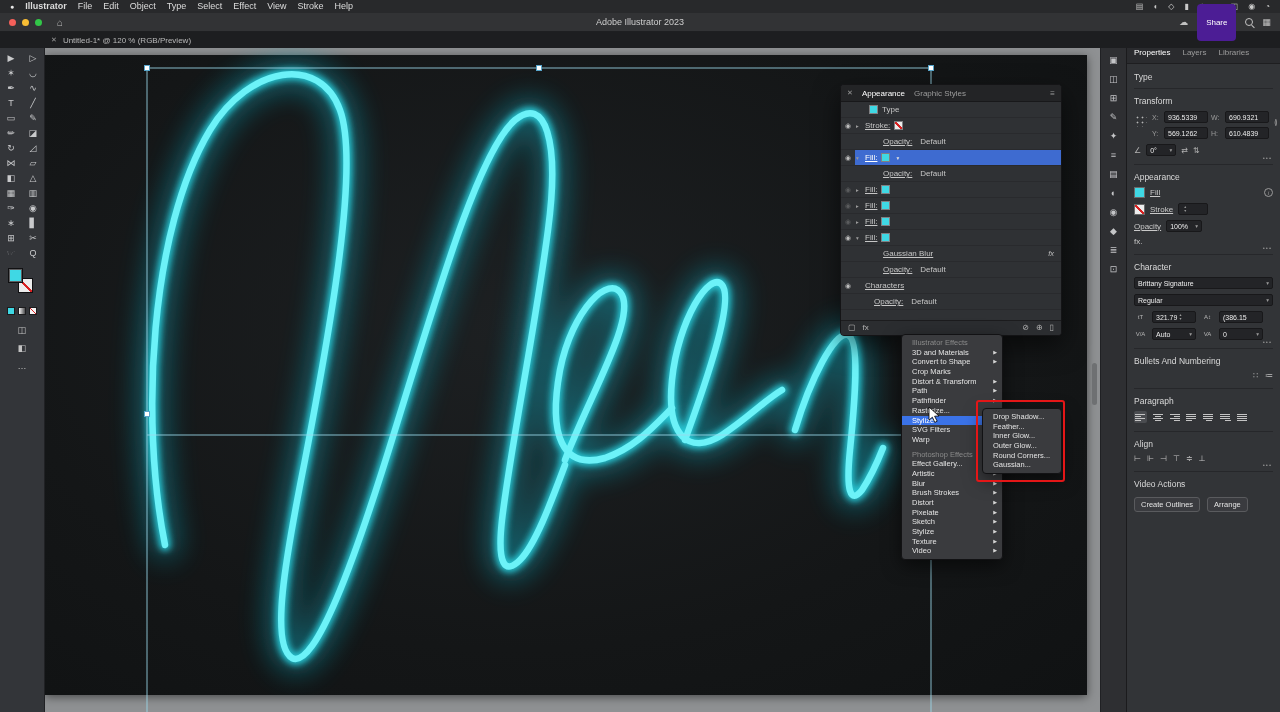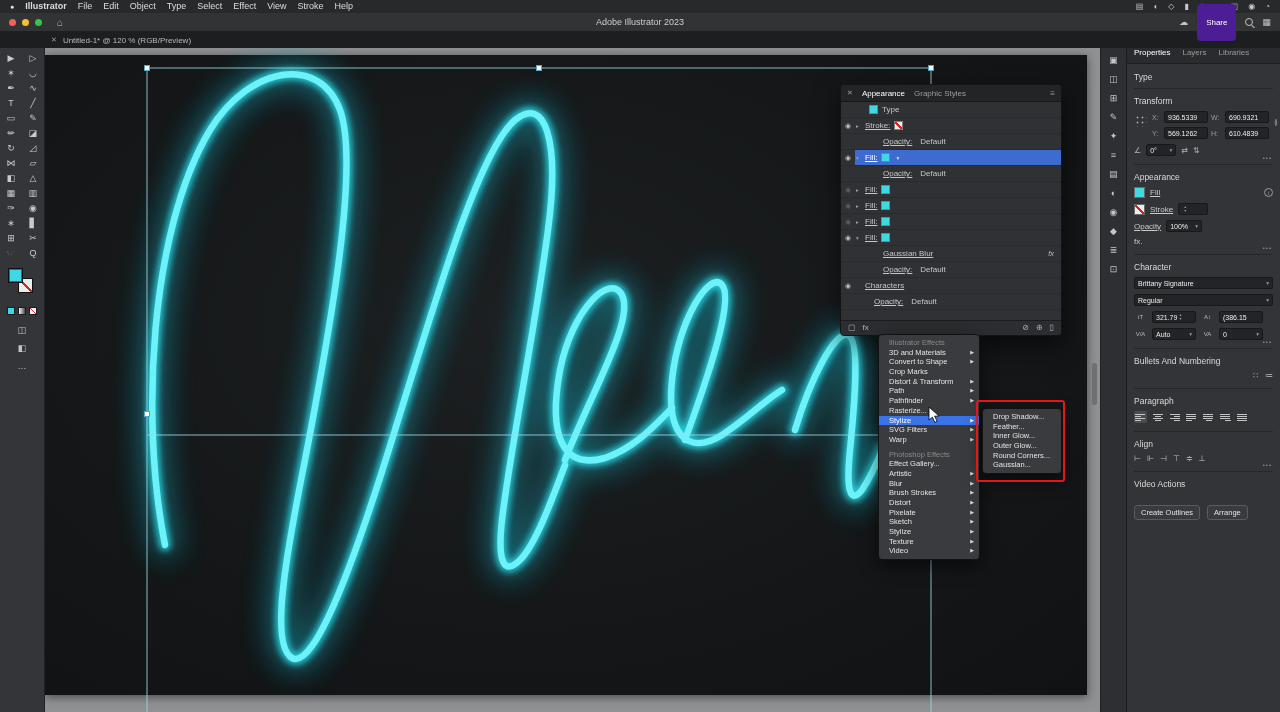--- a/index.html
+++ b/index.html
@@ -95,21 +95,21 @@
   .pa.active{background:#4a4c50}
   .pa0 i:nth-child(even){width:6px}
   .pa1{align-items:center}.pa1 i:nth-child(even){width:6px}
   .pa2{align-items:flex-end}.pa2 i:nth-child(even){width:6px}
   .pa3 i:nth-child(4){width:6px}
   .pa4 i:nth-child(4){width:6px;align-self:center}
   .pa5 i:nth-child(4){width:6px;align-self:flex-end}
   .bicons{display:flex;gap:7px;justify-content:flex-end;margin-top:2px;font-size:8px;color:#c0c0c0}
   .aicons{display:flex;gap:6px;align-items:center;font-size:8.5px;color:#c3c3c3}
   .aic{font-size:8px}
-  .qa-btns{display:flex;gap:7px;margin-top:16px}
+  .qa-btns{display:flex;gap:7px;margin-top:8px}
   .qa-btn{background:#3a3b3f;border:1px solid #5a5b5e;border-radius:3px;color:#e3e3e3;font-size:7.5px;padding:2px 6px;font-family:inherit;line-height:9px;white-space:nowrap}
 
   
   .apanel{position:absolute;left:840px;top:84px;width:222px;height:252px;background:#2f3134;border:1px solid #141416;border-radius:4px;box-shadow:0 10px 26px rgba(0,0,0,.55);z-index:10;overflow:hidden}
   .ahead{height:17px;background:#232426;display:flex;align-items:center;gap:9px;padding:0 6px;border-bottom:1px solid #18181a}
   .aclose{color:#9a9a9a;font-size:7px}
   .atab{font-size:8px;color:#9c9c9c}
   .atab.active{color:#fff}
   .amenu{margin-left:auto;color:#9a9a9a;font-size:8px}
   .ap-row{height:16px;display:flex;align-items:center;padding:0 7px 0 4px;border-bottom:1px solid #292a2d;font-size:8px;color:#c6c6c6}
@@ -122,21 +122,21 @@
   .sw9{width:9px;height:9px;border:1px solid #808083;margin:0 4px;flex:0 0 auto;display:inline-block}
   .sw9.cyan{background:#3fd8e4}
   .sw9.none{background:#ececec;background-image:linear-gradient(45deg,transparent 42%,#d92222 42%,#d92222 58%,transparent 58%)}
   .ap-row .dd{font-size:5.5px;color:#e0e0e0;margin-left:2px}
   .ap-row .fxr{margin-left:auto;font-style:italic;font-size:7.5px;color:#bbb}
   .ap-foot{position:absolute;bottom:0;left:0;right:0;height:15px;border-top:1px solid #1c1c1e;background:#2b2d30;display:flex;align-items:center;gap:7px;padding:0 7px;font-size:8px;color:#b5b5b5}
   .ap-foot .right{margin-left:auto;display:flex;gap:7px}
   .ap-foot .fico{font-size:8px;line-height:8px}
 
   
-  .fxmenu{position:absolute;left:878px;top:334px;width:102px;background:#3a3b3e;border:1px solid #121214;border-radius:4px;padding:3px 0;box-shadow:0 6px 18px rgba(0,0,0,.55);z-index:20}
+  .fxmenu{position:absolute;left:901px;top:334px;width:102px;background:#3a3b3e;border:1px solid #121214;border-radius:4px;padding:3px 0;box-shadow:0 6px 18px rgba(0,0,0,.55);z-index:20}
   .submenu{position:absolute;left:982px;top:408px;width:80px;background:#3a3b3e;border:1px solid #121214;border-radius:4px;padding:3px 0;box-shadow:0 6px 18px rgba(0,0,0,.55);z-index:21}
   .mi{height:9.7px;line-height:9.7px;font-size:7.5px;color:#e3e3e3;padding:0 5px 0 10px;display:flex;white-space:nowrap;align-items:center}
   .mi .milab{overflow:hidden;text-overflow:ellipsis}
   .mi .arr{margin-left:auto;font-size:5px;color:#d6d6d6}
   .mi.header{color:#8a8a8a}
   .mi.hl{background:#3b73e8;color:#fff}
   .mi.hl .arr{color:#fff}
   .mi.gap{margin-top:5px}
 
   

